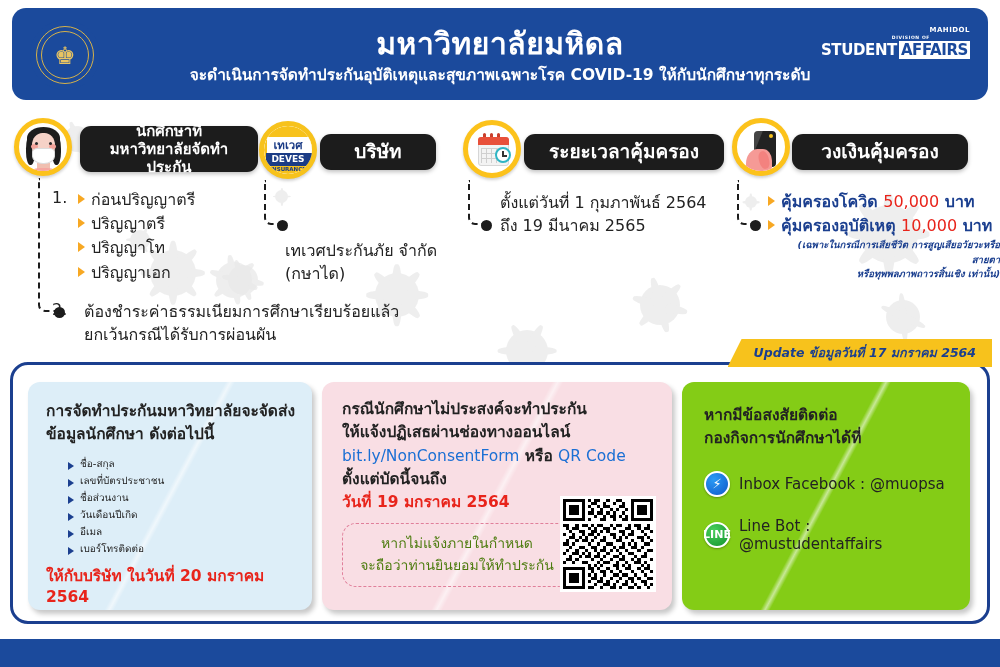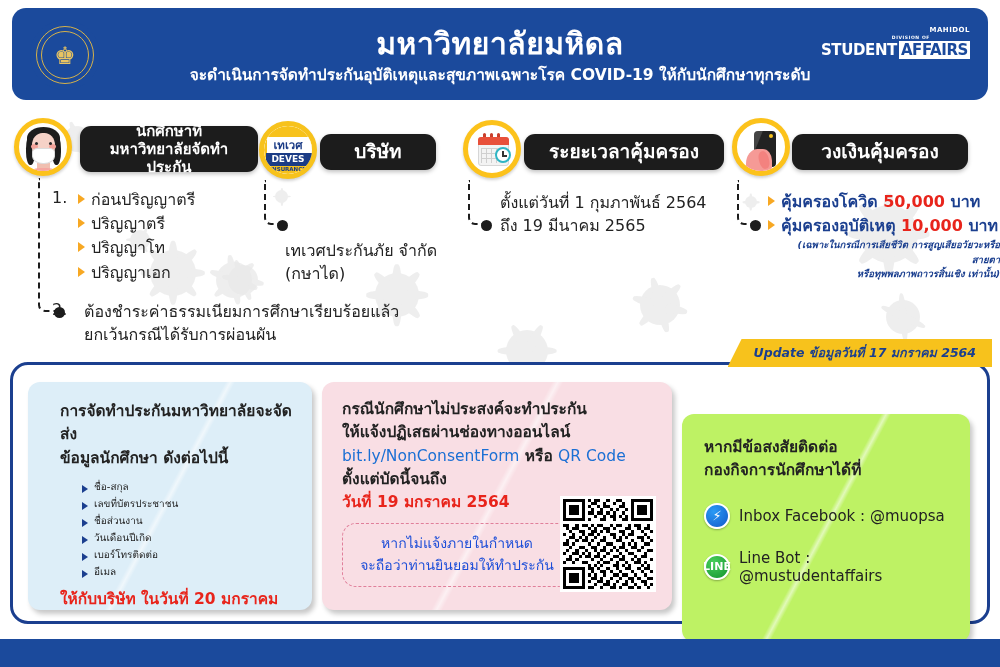--- a/index.html
+++ b/index.html
@@ -196,21 +196,21 @@
     border-left: 7px solid #f7a823;
     border-top: 5px solid transparent;
     border-bottom: 5px solid transparent;
     margin-right: 6px; margin-top: 6px;
     flex: 0 0 auto;
   }
   .tri-blue { border-left-color: #1b3f8f; }
   .txt { color:#222; font-size:16px; line-height:1.45; }
   .txt-b { font-weight: bold; }
   .blue-b { color:#1b3f8f; font-weight:bold; }
-  .red-b { color:#e8241b; font-weight:bold; }
+  .red-b { color:#e8241b; font-weight:normal; }
   .fine {
     color:#1b3f8f; font-size:9.5px; font-style:italic; font-weight:bold;
     line-height:1.5; margin-top:1px;
   }
 
   
   .ribbon {
     position: absolute; right: 8px; top: 339px;
     background: #f7c21c;
     color: #1b3f8f;
@@ -243,39 +243,39 @@
     z-index: 5;
     box-shadow: 3px 4px 5px rgba(0,0,0,.22);
     overflow: hidden;
   }
   .panel-inner { position: relative; z-index: 2; padding: 18px 16px 12px 18px; }
   .sheen {
     position: absolute; left: -10%; top: 0; width: 130%; height: 100%;
     background: linear-gradient(118deg, rgba(255,255,255,0) 46%, rgba(255,255,255,.55) 47%, rgba(255,255,255,0) 48%);
     z-index: 1; pointer-events: none;
   }
-  .p-blue  { background:#ddeef8; left:28px;  top:382px; width:284px; height:228px;padding-left:14px; }
+  .p-blue  { background:#ddeef8; left:28px;  top:382px; width:284px; height:228px; }
   .p-pink  { background:#f9dee4; left:322px; top:382px; width:350px; height:228px; }
-  .p-green { background:#bef264; left:682px; top:382px; width:288px; height:228px;margin-top:32px; }
+  .p-green { background:#84cc16; left:682px; top:382px; width:288px; height:228px; }
 
   .p-head { color:#222; font-size:15.5px; font-weight:bold; line-height:1.5; }
   .p-list { margin: 10px 0 0 22px; }
   .p-list .bullet-line { margin-bottom: 2.5px; }
   .p-list .tri { border-left-width:6px; border-top-width:4.5px; border-bottom-width:4.5px; margin-top:5px; }
   .p-list .txt { font-size:10px; }
   .p-foot { color:#e8241b; font-size:15.5px; font-weight:bold; margin-top:7px; }
 
   .link { color:#1b6fd4; font-weight:normal; }
   .pink-red { color:#e8241b; font-weight:bold; }
   .dashbox {
     border: 1.8px dashed #e07f9a;
     border-radius: 14px;
     padding: 9px 12px;
     text-align: center;
-    color: #1d4ed8; font-size: 14px; line-height: 1.55;
+    color: #4d7c0f; font-size: 14px; line-height: 1.55;
     width: 230px;
     margin-top: 9px;
   }
   .qr {
     position: absolute; right: 16px; bottom: 18px;
     width: 96px; height: 96px;
     background: #ffffff; padding: 3px;
     z-index: 3;
   }
   .contact-row { display:flex; align-items:center; margin-top:20px; }
@@ -541,25 +541,25 @@
         <div class="bullet-line">
             <div class="tri tri-blue"></div>
             <div class="txt">ชื่อส่วนงาน</div>
           </div>
         <div class="bullet-line">
             <div class="tri tri-blue"></div>
             <div class="txt">วันเดือนปีเกิด</div>
           </div>
         <div class="bullet-line">
             <div class="tri tri-blue"></div>
+            <div class="txt">อีเมล</div>
+          </div>
+        <div class="bullet-line">
+            <div class="tri tri-blue"></div>
             <div class="txt">เบอร์โทรติดต่อ</div>
-          </div>
-        <div class="bullet-line">
-            <div class="tri tri-blue"></div>
-            <div class="txt">อีเมล</div>
           </div>
       </div>
       <div class="p-foot">ให้กับบริษัท ในวันที่ 20 มกราคม 2564</div>
     </div>
   </div>
 
   <div class="panel p-pink">
     <div class="sheen"></div>
     <div class="panel-inner" style="padding:16px 16px 10px 20px;">
       <div class="p-head">กรณีนักศึกษาไม่ประสงค์จะทำประกัน</div>

